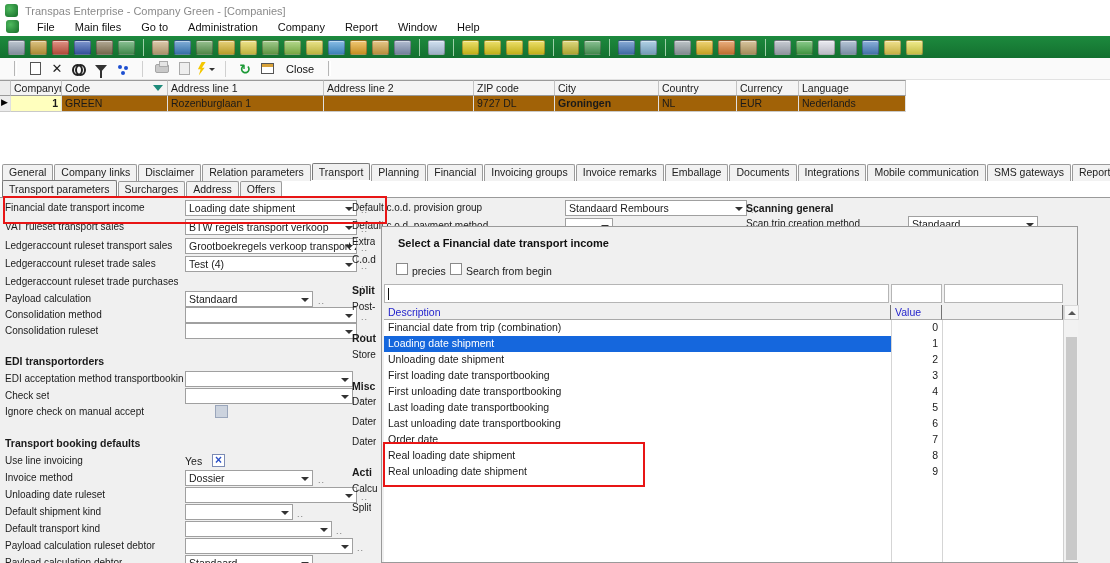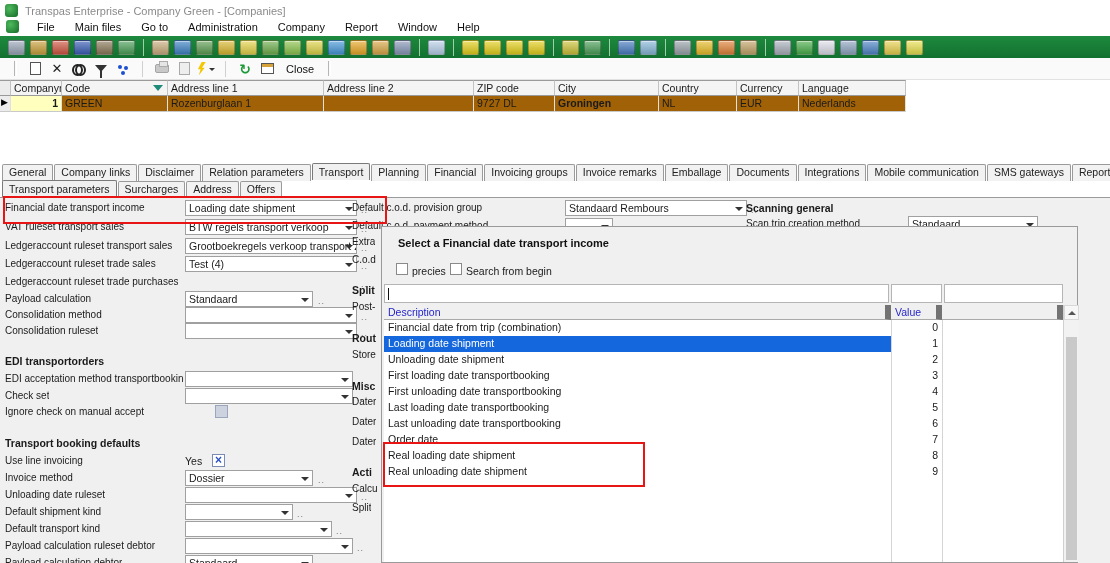--- a/index.html
+++ b/index.html
@@ -76,21 +76,21 @@
   .chk.disabled{background:#ccd3de;border-color:#9aa6bb}
   .yesno{position:absolute;left:185px;top:3px;font-size:10.5px}
 
   
   .dialog{position:absolute;left:381px;top:226px;width:697px;height:337px;background:#f0f0f0;border:1px solid #9a9a9a;z-index:5}
   .dlg-title{position:absolute;left:16px;top:10px;font-size:11px;font-weight:600;color:#111;white-space:nowrap}
   .dlg-cb{position:absolute;top:36px;width:12px;height:12px;border:1px solid #8a8a8a;background:#fff}
   .dlg-cb-lbl{position:absolute;top:38px;font-size:10.5px;white-space:nowrap}
   .dlg-input{position:absolute;top:57px;height:19px;background:#fff;border:1px solid #b5b5b5}
   .dlg-input.main::before{content:"";position:absolute;left:3px;top:3px;width:1px;height:12px;background:#111}
-  .lhead{position:absolute;top:78px;height:15px;background:#f0f0f0;border-bottom:1px solid #aaa;border-right:6px solid #737373;font-size:10.5px;color:#2424cc;padding:1px 4px;white-space:nowrap}
+  .lhead{position:absolute;top:78px;height:15px;background:#f0f0f0;border-bottom:1px solid #aaa;border-right:1px solid #737373;font-size:10.5px;color:#2424cc;padding:1px 4px;white-space:nowrap}
   .listbg{position:absolute;left:2px;top:93px;width:679px;height:242px;background:#fff}
   .listbg .vline{position:absolute;top:0;bottom:0;width:1px;background:#d5d5d5}
   .lrow{position:absolute;left:0;width:679px;height:16px}
   .c-desc{position:absolute;left:0;top:0;width:507px;height:16px;font-size:10.5px;padding:1px 0 0 4px;white-space:nowrap;overflow:hidden}
   .c-desc.selected{background:#1567dd;color:#fff}
   .c-val{position:absolute;left:507px;top:0;width:51px;height:16px;font-size:10.5px;text-align:right;padding:1px 4px 0 0}
   .sbar{position:absolute;left:681px;top:78px;width:15px;height:257px;background:#f2f2f2;border-left:1px solid #d0d0d0}
   .sbar .up{position:absolute;left:0;top:0;width:15px;height:15px;background:#f6f6f6;border:1px solid #d8d8d8;display:flex;align-items:center;justify-content:center}
   .sbar .up i{width:0;height:0;border:4px solid transparent;border-bottom-color:#555;margin-top:-3px}
   .sbar .thumb{position:absolute;left:2px;top:32px;width:11px;height:223px;background:#c9c9c9}

